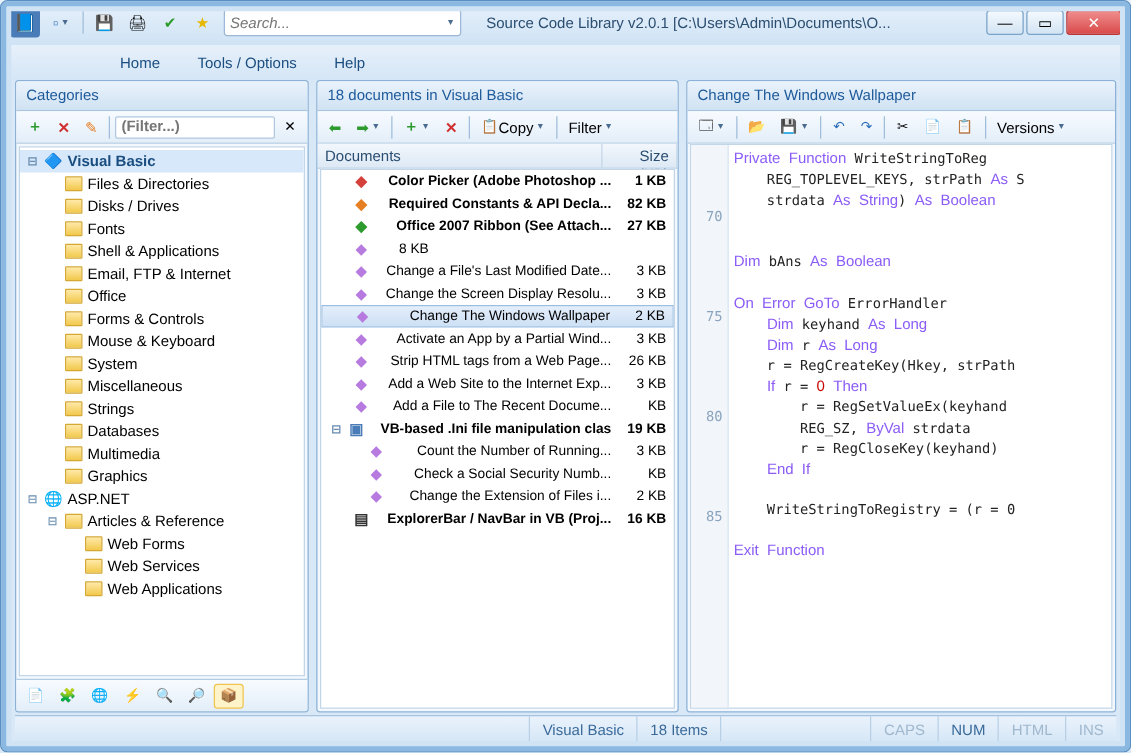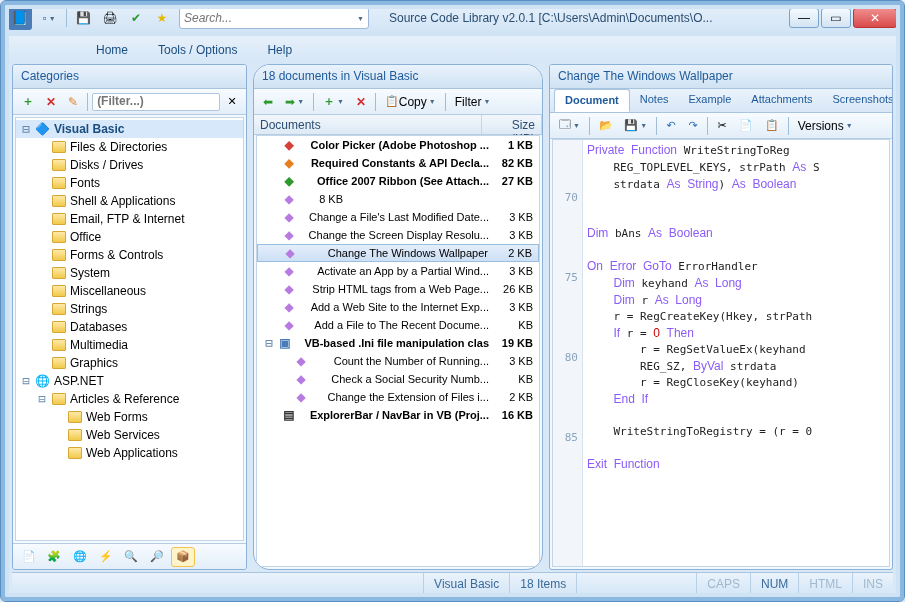--- a/index.html
+++ b/index.html
@@ -38,21 +38,21 @@
 .expand { width:12px; text-align:center; color:#6a8db0; font-family:monospace; cursor:pointer;}
 .folder-icon { width:14px; height:12px; background:linear-gradient(#ffe9a8,#f2c94c); border:1px solid #d4a833; border-radius:1px; margin:0 4px;}
 .root-icon { width:14px; height:14px; margin:0 4px; display:flex;align-items:center;justify-content:center;}
 .indent-1 { padding-left:20px; }
 .indent-2 { padding-left:36px;text-align:right; }
 .filter-box { flex:1; height:18px; border:1px solid #b0c8df; background:#fff; border-radius:2px; padding:0 4px; color:#888;}
 .filter-box input { border:none; outline:none; width:100%; background:transparent; color:#555;font-weight:bold;}
 
 .bottom-toolbar { height:26px; background:linear-gradient(#f7fbff,#e3eef9); border-top:1px solid #b5cde3; display:flex; align-items:center; gap:2px; padding:0 4px;}
 
-.mid-panel { width:290px;border-radius:17px; }
+.mid-panel { width:290px; }
 .list-header { height:20px; background:linear-gradient(#f2f7fc,#dde9f5); border-bottom:1px solid #b5cde3; display:flex; font-size:11px; color:#2a4d70;}
 .list-header .col { padding:3px 6px; border-right:1px solid #c3d6e8;}
 .col-docs { flex:1; }
 .col-size { width:60px; text-align:right; padding-right:10px;}
 .doc-list { flex:1; background:#fff; overflow-y:auto; border:1px solid #c3d6e8; margin:0 2px 2px 2px;}
 .doc-row { display:flex; align-items:center; height:18px; padding-left:4px; cursor:pointer;}
 .doc-row.selected { background:linear-gradient(#e4eefb,#cde0f5); border:1px solid #9abee0;}
 .doc-row.bold { font-weight:bold;}
 .doc-row.group { font-weight:bold;}
 .doc-icon { width:14px; text-align:center; margin:0 3px; color:#b77be0;}
@@ -180,20 +180,25 @@
           <span>Office</span>
         </div>
         <div class="tree-item indent-1">
           <span class="expand"></span>
           <span class="folder-icon"></span>
           <span>Forms &amp; Controls</span>
         </div>
         <div class="tree-item indent-1">
           <span class="expand"></span>
           <span class="folder-icon"></span>
+          <span>Mouse &amp; Keyboard</span>
+        </div>
+        <div class="tree-item indent-1">
+          <span class="expand"></span>
+          <span class="folder-icon"></span>
           <span>System</span>
         </div>
         <div class="tree-item indent-1">
           <span class="expand"></span>
           <span class="folder-icon"></span>
           <span>Miscellaneous</span>
         </div>
         <div class="tree-item indent-1">
           <span class="expand"></span>
           <span class="folder-icon"></span>
@@ -375,27 +380,20 @@
           <span class="expand" style="margin-left:6px"></span>
           <span class="doc-icon" style="color:#333">▤</span>
           <span class="doc-name">ExplorerBar / NavBar in VB (Proj...</span>
           <span class="doc-size">16 KB</span>
         </div>
       </div>
   </div>
 
   <div class="panel right-panel">
     <div class="panel-header">Change The Windows Wallpaper</div>
-    <div class="tabs" id="tabs">
-        <div class="tab active">Document</div>
-        <div class="tab">Notes</div>
-        <div class="tab">Example</div>
-        <div class="tab">Attachments</div>
-        <div class="tab">Screenshots</div>
-      </div>
     <div class="code-toolbar">
       <div class="ptbtn">🗔<span class="dropdown-arrow">▼</span></div>
       <div class="sep"></div>
       <div class="ptbtn" style="color:#e6a23c">📂</div>
       <div class="ptbtn" style="color:#2a6db8">💾<span class="dropdown-arrow">▼</span></div>
       <div class="sep"></div>
       <div class="ptbtn" style="color:#2a6db8">↶</div>
       <div class="ptbtn" style="color:#2a6db8">↷</div>
       <div class="sep"></div>
       <div class="ptbtn">✂</div>

